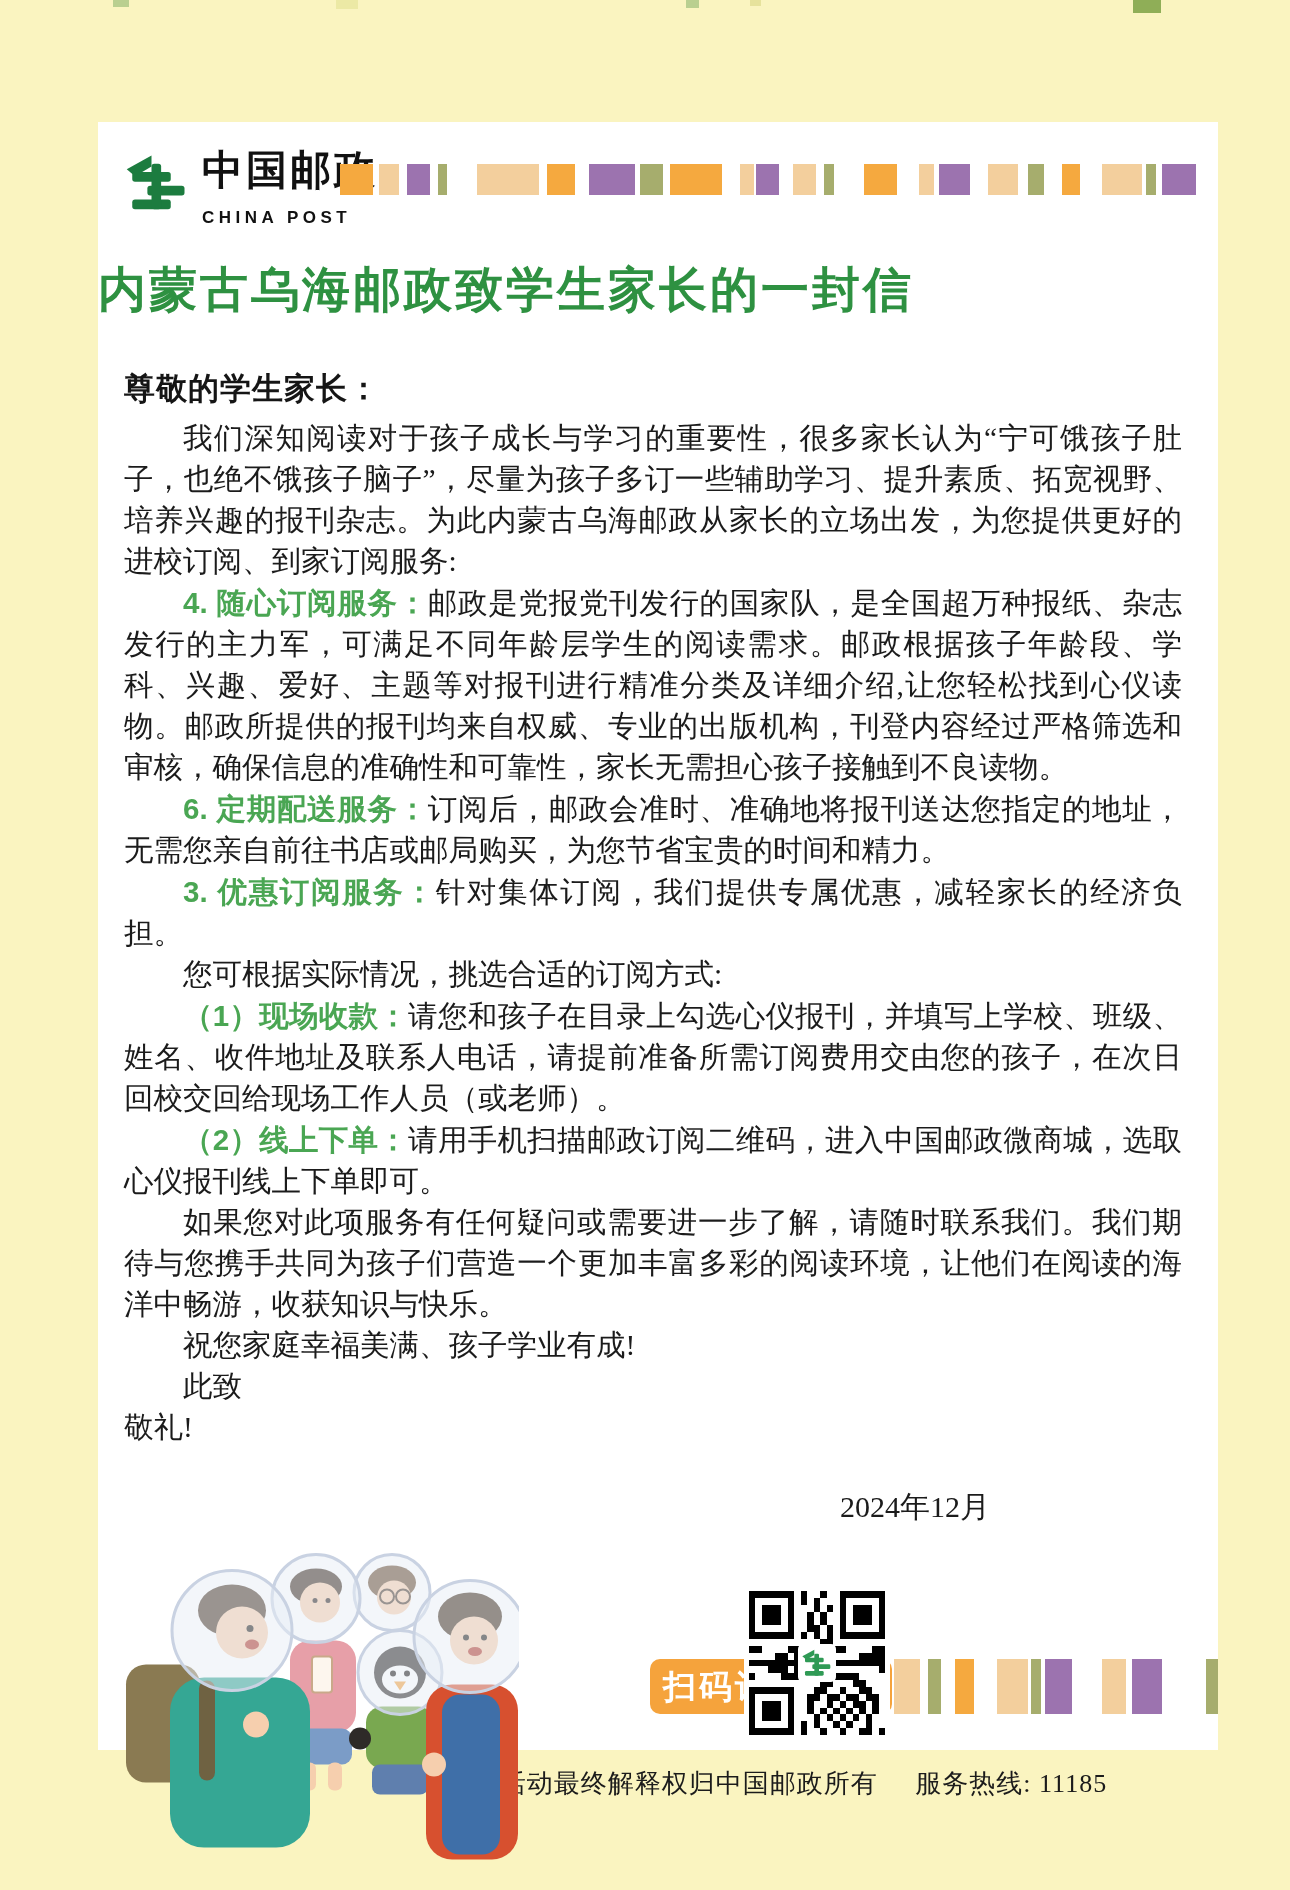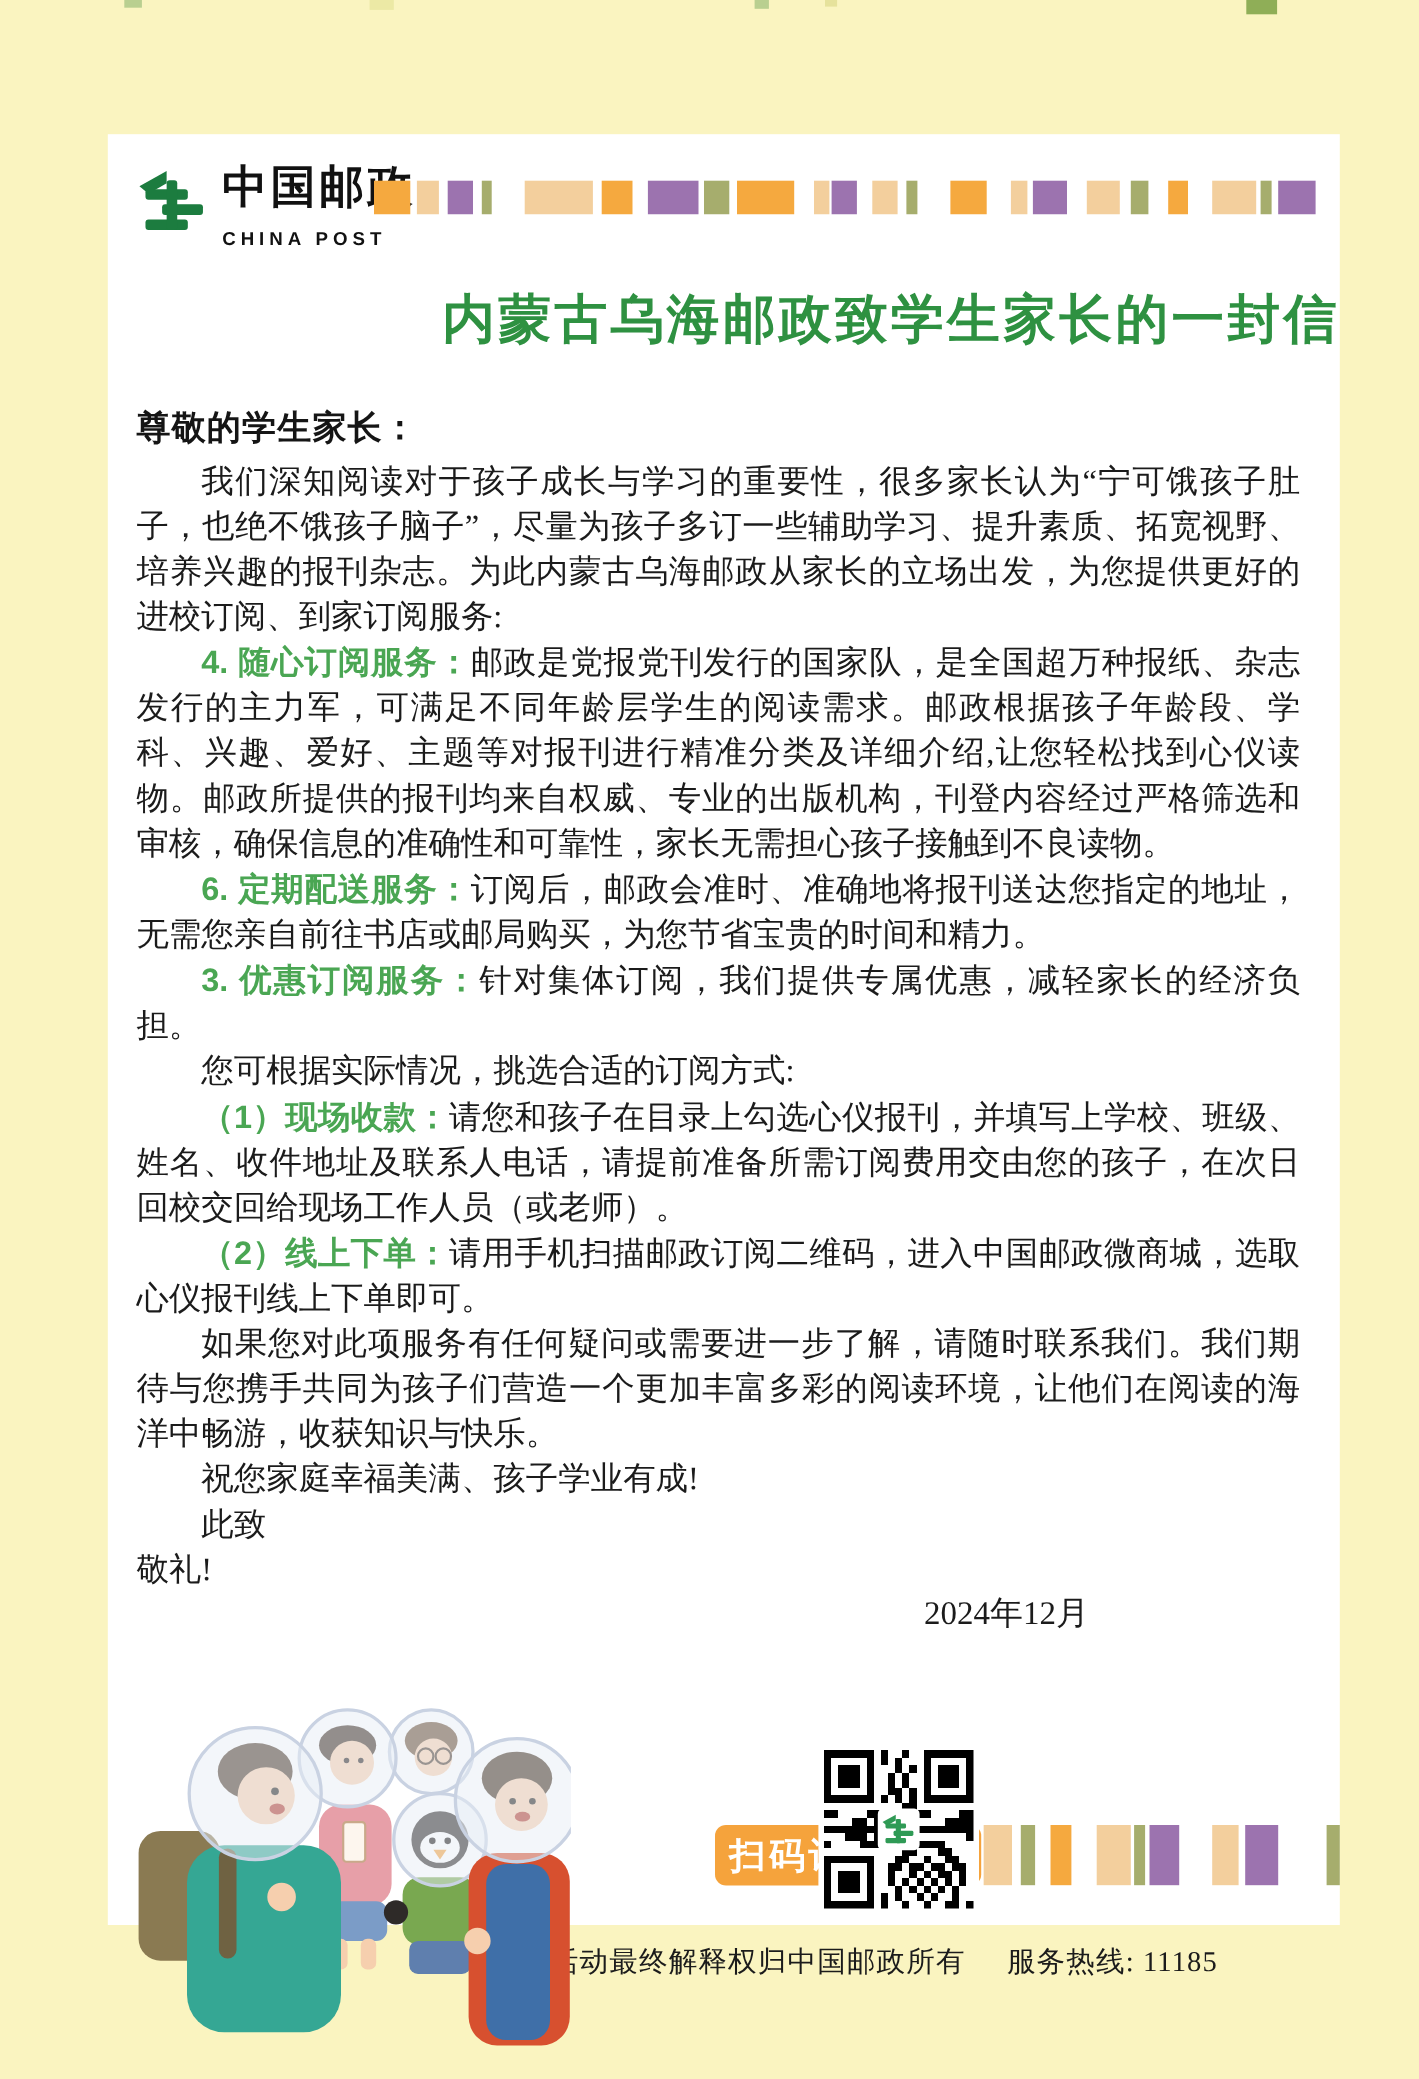--- a/index.html
+++ b/index.html
@@ -14,37 +14,37 @@
   }
   .logo{position:absolute;left:26px;top:28px;display:flex;gap:12px;align-items:flex-start;}
   .emblem{width:66px;height:66px;flex:0 0 auto;}
   .brand-cn{font-family:"Liberation Sans","DejaVu Sans",sans-serif;font-weight:900;font-size:41px;color:#111;letter-spacing:3px;line-height:1.0;}
   .brand-en{font-family:"Liberation Sans","DejaVu Sans",sans-serif;font-weight:700;font-size:17px;color:#111;letter-spacing:4.5px;margin-top:17px;}
   .strip{position:absolute;display:flex;align-items:stretch;overflow:hidden;}
   .strip-top{left:242px;top:42px;height:31px;width:856px;}
   .strip-bottom{left:894px;top:1659px;height:55px;width:324px;z-index:2;}
   .seg{flex:0 0 auto;height:100%;}
   .title{
-    position:absolute;top:136px;left:0;width:100%;margin:0;text-align:right;
+    position:absolute;top:136px;left:0;width:100%;margin:0;text-align:left;
     font-family:"Liberation Sans","DejaVu Sans",sans-serif;font-weight:900;
     font-size:48px;color:#2e9141;letter-spacing:3px;
   }
   .salutation{
     position:absolute;top:246px;left:26px;
     font-family:"Liberation Sans","DejaVu Sans",sans-serif;font-weight:900;
     font-size:31px;color:#151515;letter-spacing:1px;
   }
   .letter-body{
     position:absolute;top:296px;left:26px;width:1058px;
     font-size:29.5px;line-height:41px;color:#1b1b1b;text-align:justify;
   }
   .para{margin:0;}
   .para.ind{text-indent:2em;}
   .lead{font-family:"Liberation Sans","DejaVu Sans",sans-serif;font-weight:900;color:#4aa653;}
-  .date-line{position:absolute;top:1324px;right:228px;font-size:30px;color:#1b1b1b;}
+  .date-line{position:absolute;top:1365px;right:228px;font-size:30px;color:#1b1b1b;}
   .illustration{position:absolute;left:104px;top:1552px;width:415px;height:338px;z-index:3;}
   .scan-button{
     position:absolute;left:650px;top:1659px;width:242px;height:55px;
     background:#f5a33c;border-radius:10px;z-index:2;box-sizing:border-box;
     font-family:"Liberation Sans","DejaVu Sans",sans-serif;font-weight:900;
     font-size:33px;color:#ffffff;letter-spacing:3px;line-height:55px;padding-left:13px;
   }
   .qr{
     position:absolute;left:744px;top:1586px;width:146px;height:154px;
     background:#ffffff;z-index:4;padding:5px;box-sizing:border-box;

